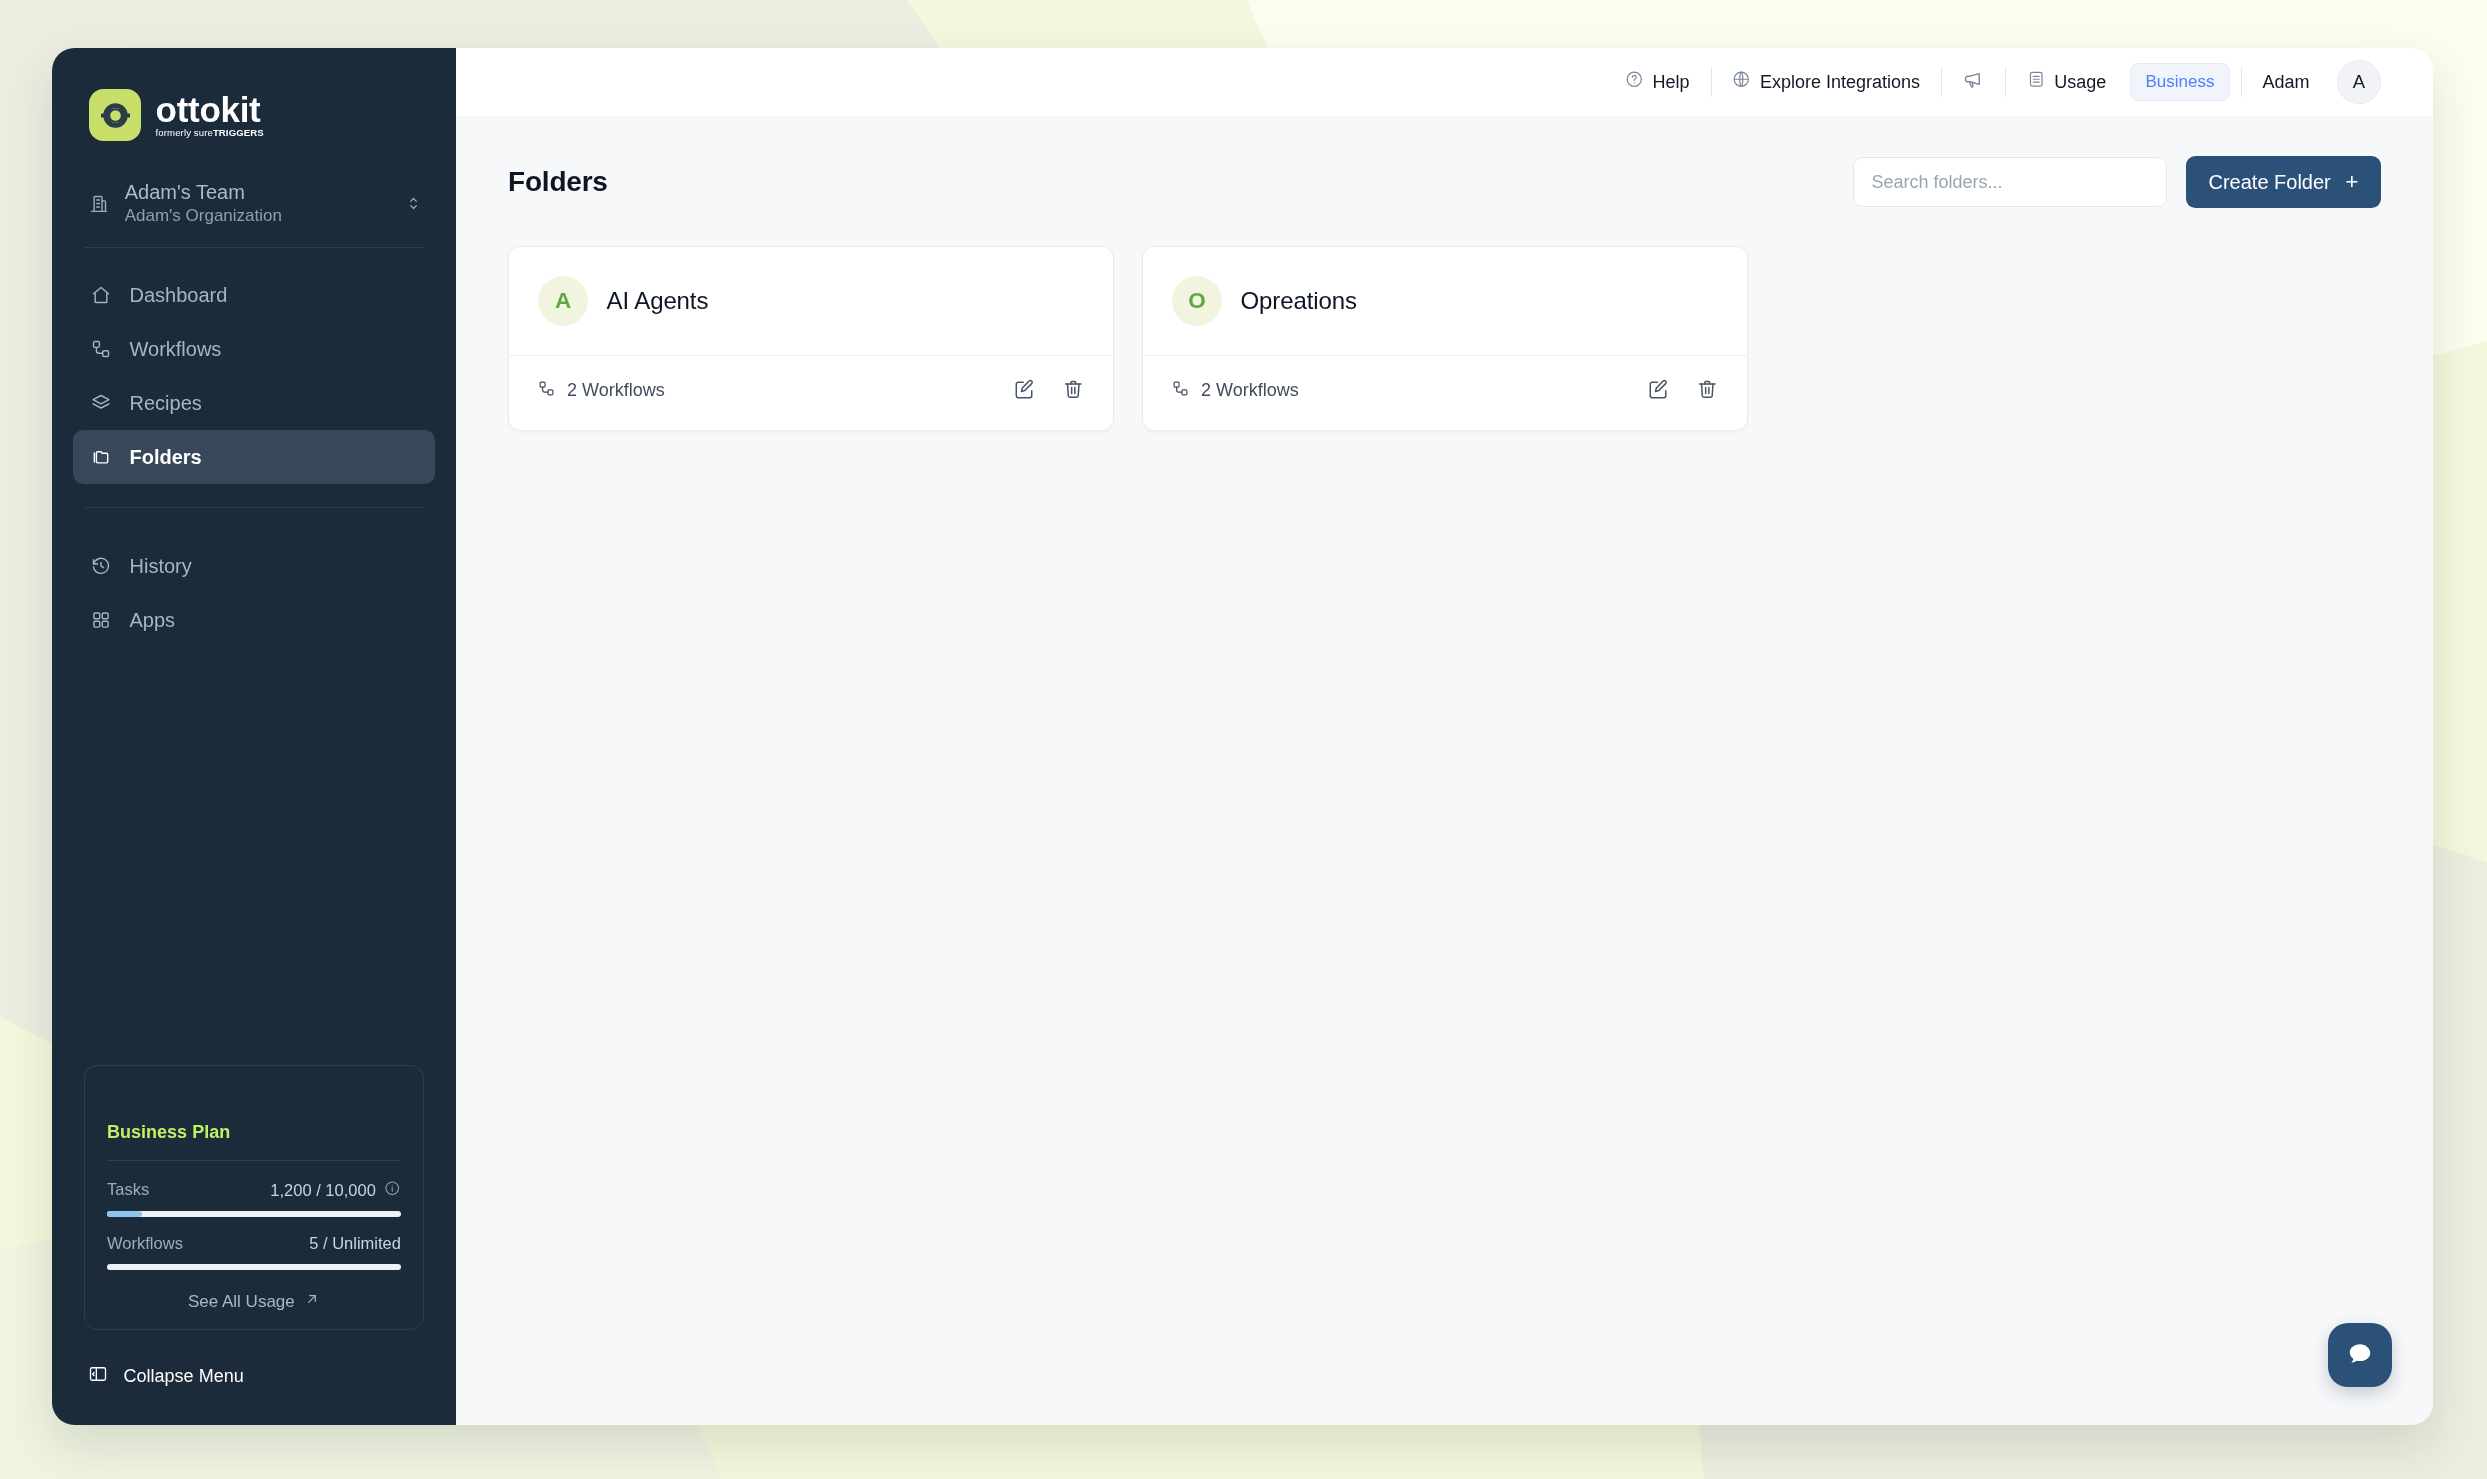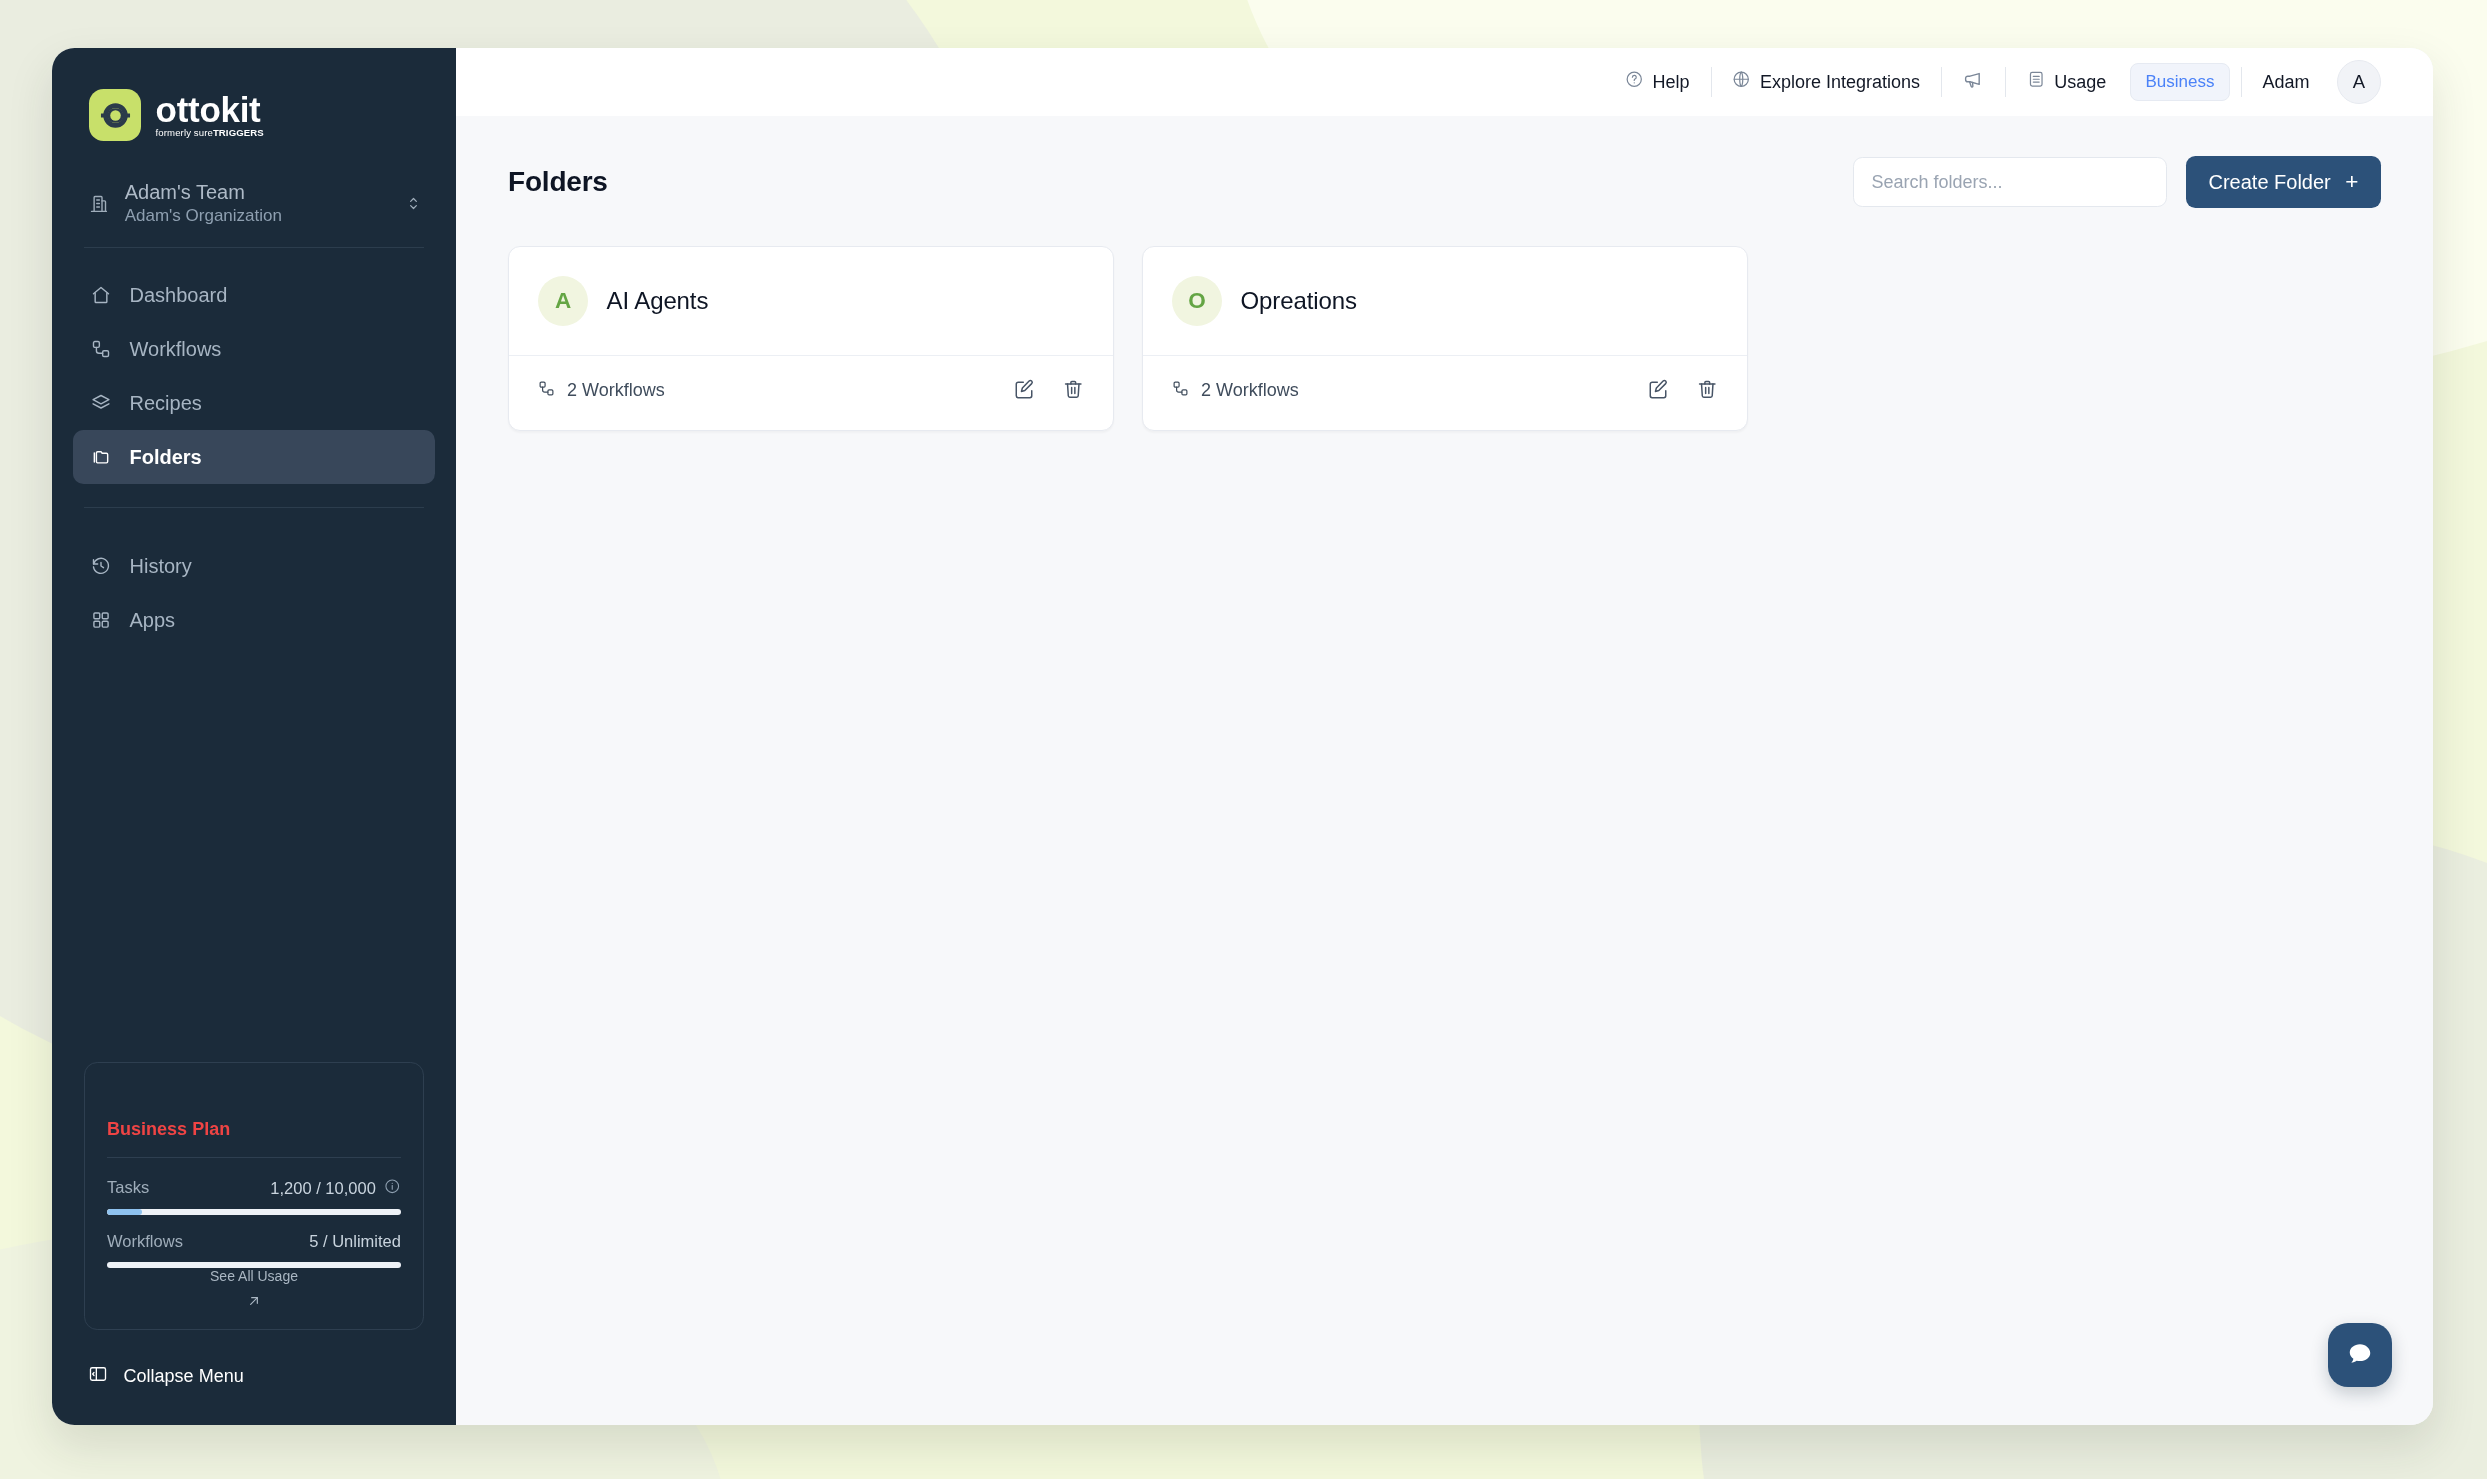--- a/index.html
+++ b/index.html
@@ -146,21 +146,21 @@
   .sidebar-spacer { flex: 1 1 auto; }
 
   
   .plan {
     margin: 0 10.6px 0 10.6px;
     border: 0.7px solid #2e3f50;
     border-radius: 13.2px;
     padding: 20px 22.5px 17px 22.5px;
   }
   .plan-title {
-    color: #ef4444;
+    color: #bef264;
     font-size: 18px;
     font-weight: 700;
     padding-bottom: 17px;
     margin-top: 36px;
   }
   .plan-rule { height: 0.7px; background: #2e3f50; }
   .meter { padding-top: 20px; }
   .meter-row {
     display: flex;
     align-items: flex-start;
@@ -183,23 +183,23 @@
     overflow: hidden;
   }
   .bar-fill { height: 100%; border-radius: 4px; background: #8ec2ef; }
   .meter2 { padding-top: 17px; }
   .see-all {
     display: flex;
     align-items: center;
     justify-content: center;
     gap: 9.3px;
     color: #aab7c3;
-    font-size: 14px;
-    cursor: pointer;
-    flex-direction: column;
+    font-size: 17px;
+    padding-top: 21px;
+    cursor: pointer;
   }
 
   .collapse {
     display: flex;
     align-items: center;
     gap: 16px;
     color: #ffffff;
     font-size: 18px;
     padding: 34px 0 36px 14.6px;
     cursor: pointer;

